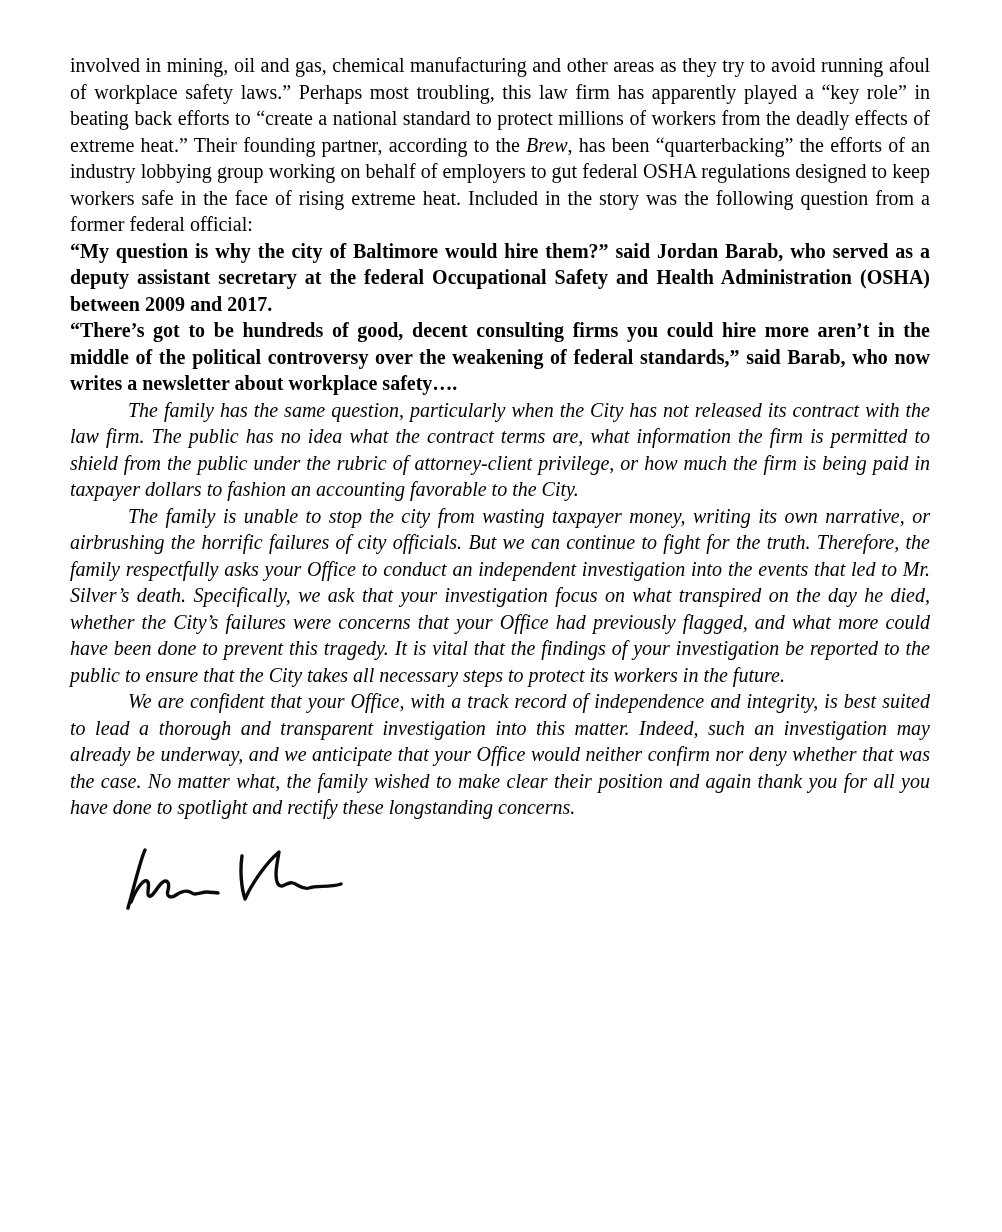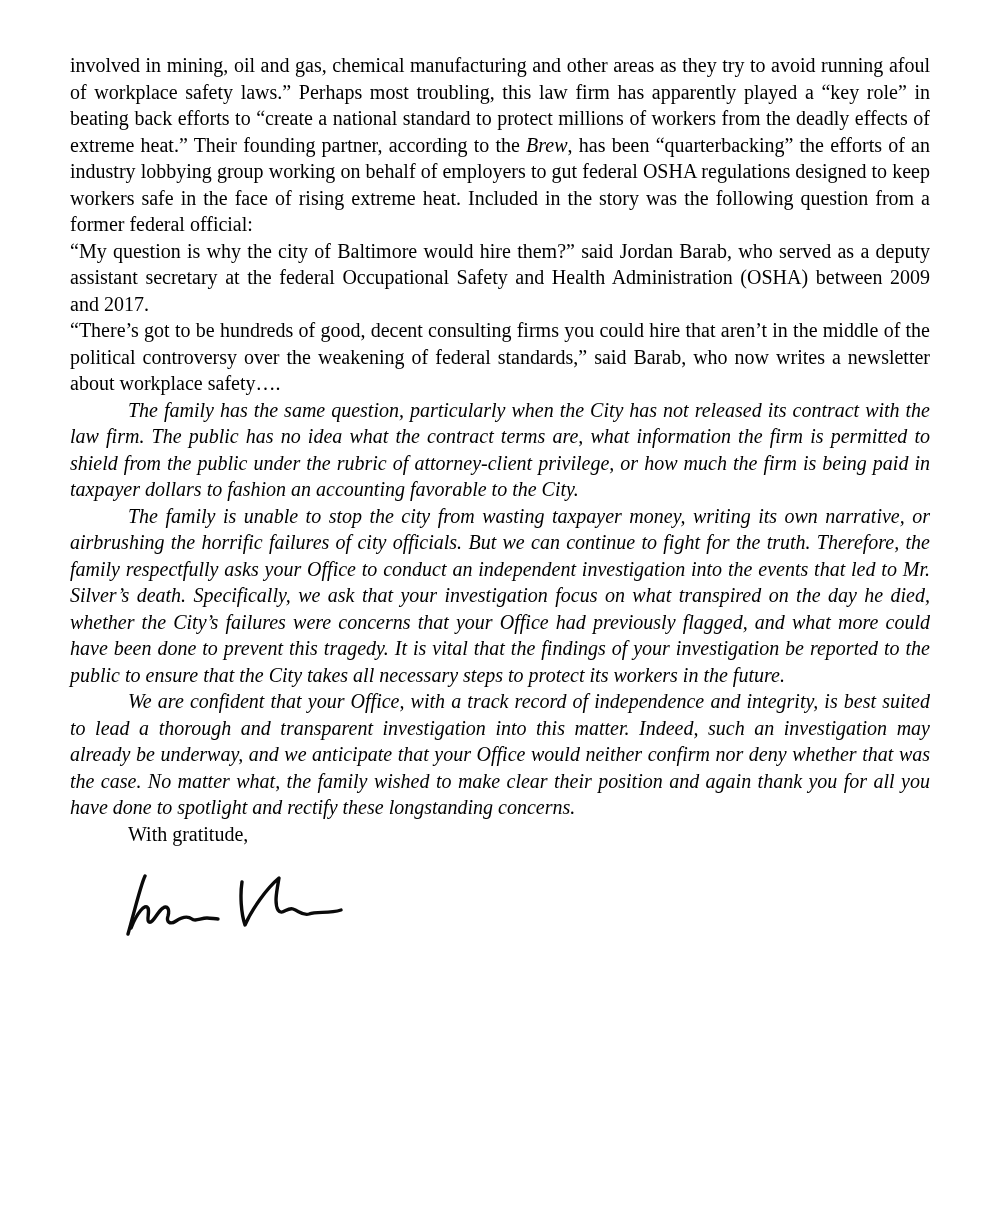--- a/index.html
+++ b/index.html
@@ -26,20 +26,21 @@
   .page p, .page blockquote {
     margin: 0;
     padding: 0;
     text-align: justify;
   }
   .par-continuation { margin-bottom: 33px; }
   .indent { text-indent: 58px; font-style: italic; }
   .quote {
     margin-left: 58px;
     margin-right: 97px;
+    font-weight: bold;
   }
   .quote-1 { margin-bottom: 27px; }
   .quote-2 { margin-bottom: 31px; }
   .par-2 { margin-bottom: 32px; }
   .par-3 { margin-bottom: 35px; }
   .par-4 { margin-bottom: 31px; }
   .closing {
     text-indent: 58px;
     text-align: left !important;
     margin-bottom: 0;
@@ -53,29 +54,28 @@
 </style>
 </head>
 <body>
 
 <div class="page">
 
   <p class="par-continuation"><span>involved in mining, oil and gas, chemical manufacturing and other areas as they try to avoid running afoul of workplace safety laws.” Perhaps most troubling, this law firm has apparently played a “key role” in beating back efforts to “create a national standard to protect millions of workers from the deadly effects of extreme heat.” Their founding partner, according to the </span><em class="pub-italic">Brew</em><span>, has been “quarterbacking” the efforts of an industry lobbying group working on behalf of employers to gut federal OSHA regulations designed to keep workers safe in the face of rising extreme heat. Included in the story was the following question from a former federal official:</span></p>
 
   <blockquote class="quote quote-1">“My question is why the city of Baltimore would hire them?” said Jordan Barab, who served as a deputy assistant secretary at the federal Occupational Safety and Health Administration (OSHA) between 2009 and 2017.</blockquote>
 
-  <blockquote class="quote quote-2">“There’s got to be hundreds of good, decent consulting firms you could hire that aren’t in the middle of the political controversy over the weakening of federal standards,” said Barab, who now writes a newsletter about workplace safety….</blockquote>
+  <blockquote class="quote quote-2">“There’s got to be hundreds of good, decent consulting firms you could hire more aren’t in the middle of the political controversy over the weakening of federal standards,” said Barab, who now writes a newsletter about workplace safety….</blockquote>
 
   <p class="indent par-2">The family has the same question, particularly when the City has not released its contract with the law firm. The public has no idea what the contract terms are, what information the firm is permitted to shield from the public under the rubric of attorney-client privilege, or how much the firm is being paid in taxpayer dollars to fashion an accounting favorable to the City.</p>
 
   <p class="indent par-3">The family is unable to stop the city from wasting taxpayer money, writing its own narrative, or airbrushing the horrific failures of city officials. But we can continue to fight for the truth. Therefore, the family respectfully asks your Office to conduct an independent investigation into the events that led to Mr. Silver’s death. Specifically, we ask that your investigation focus on what transpired on the day he died, whether the City’s failures were concerns that your Office had previously flagged, and what more could have been done to prevent this tragedy. It is vital that the findings of your investigation be reported to the public to ensure that the City takes all necessary steps to protect its workers in the future.</p>
 
   <p class="indent par-4">We are confident that your Office, with a track record of independence and integrity, is best suited to lead a thorough and transparent investigation into this matter. Indeed, such an investigation may already be underway, and we anticipate that your Office would neither confirm nor deny whether that was the case. No matter what, the family wished to make clear their position and again thank you for all you have done to spotlight and rectify these longstanding concerns.</p>
 
-  <p class="closing">With gratitude,</p>
 
   <div class="signature-block">
     <svg width="222" height="68" viewBox="0 0 222 68" xmlns="http://www.w3.org/2000/svg">
       <g fill="none" stroke="#0a0a0a" stroke-width="3.4" stroke-linecap="round" stroke-linejoin="round">
 
         <path d="M 19,3 C 15,11 9,36 2,61"></path>
 
         <path d="M 5,55 C 11,40 19,30 22,35 C 24,40 20,47 23,49 C 27,51 31,39 37,35 C 41,32 44,36 42,43 C 40,49 44,52 50,48 C 56,44 62,43 66,46 C 69,49 75,45 81,45 C 85,45 89,46 92,46"></path>
 
         <path d="M 116,9 C 114,22 115,40 119,52 C 126,36 141,15 153,5 C 151,17 148,30 152,37 C 156,43 161,34 167,36 C 173,38 177,43 183,41 C 191,38 203,41 215,37"></path>

